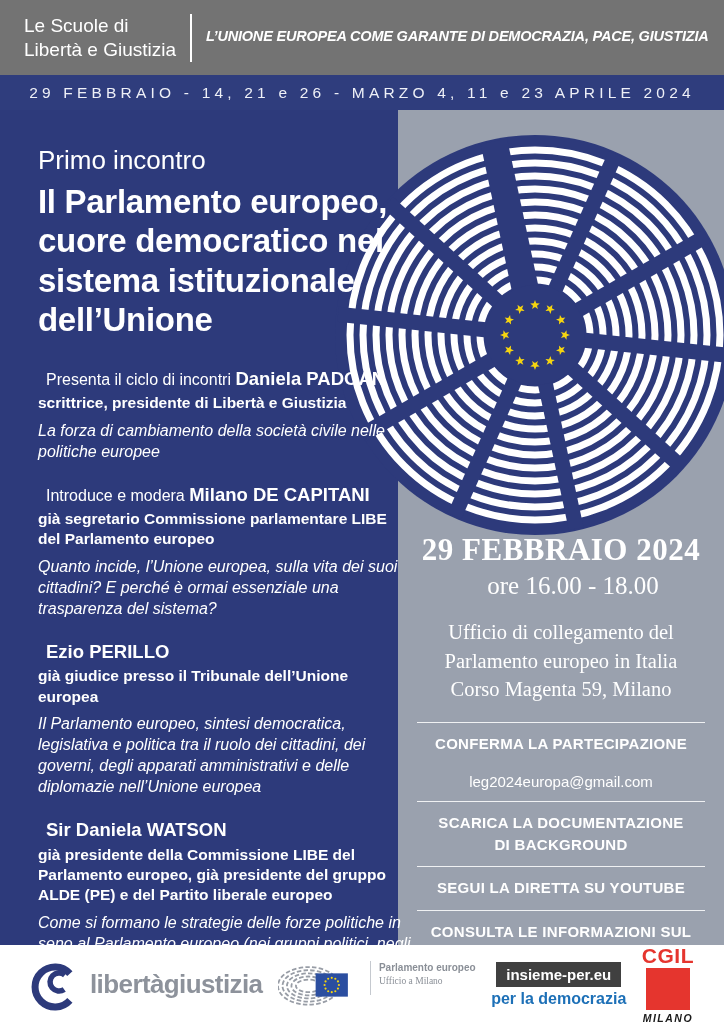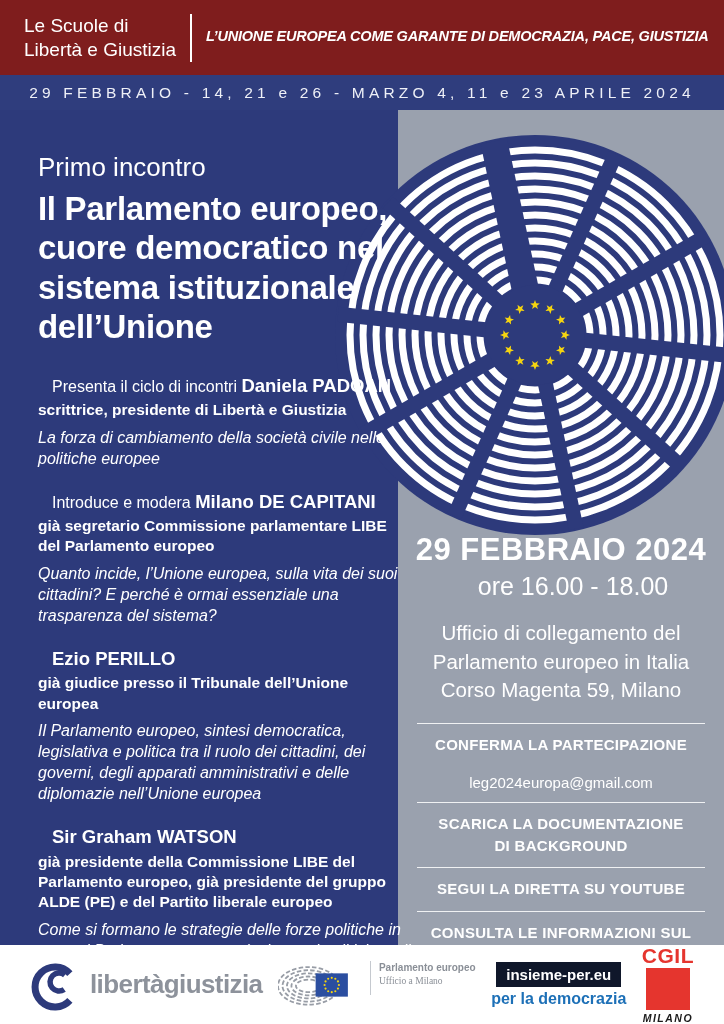--- a/index.html
+++ b/index.html
@@ -1,54 +1,54 @@
 <!DOCTYPE html>
 <html><head>
 <meta charset="utf-8">
 <style>
   html,body{margin:0;padding:0;}
   body{width:724px;height:1024px;overflow:hidden;background:#fff;
        font-family:"Liberation Sans",sans-serif;}
   .page{position:relative;width:724px;height:1024px;overflow:hidden;}
 
   
-  .header{height:75px;background:#7f1d1d;display:flex;align-items:center;}
+  .header{height:75px;background:#737373;display:flex;align-items:center;}
   .brand{width:162px;padding-left:24px;color:#fff;font-size:19px;line-height:1.25;
          white-space:pre-line;font-weight:400;}
   .hdr-divider{width:2px;height:48px;background:#fff;margin:0 14px 0 4px;}
   .hdr-right{flex:1;padding-right:10px;color:#fff;font-style:italic;}
   .hdr-title{font-size:14.5px;font-weight:700;letter-spacing:-0.2px;margin-bottom:3px;}
   .hdr-sub{font-size:12px;line-height:1.32;white-space:pre-line;}
 
   
   .datesbar{height:35px;background:#2f3d7d;color:#eef0f7;display:flex;
             align-items:center;justify-content:center;font-size:15.5px;
             letter-spacing:4.2px;font-weight:400;}
 
   
   .main{position:relative;height:835px;overflow:hidden;}
   .bg-left{position:absolute;left:0;top:0;width:398px;height:835px;background:#2d3a7b;}
   .bg-right{position:absolute;left:398px;top:0;width:326px;height:835px;background:#9aa1ae;}
   .hemicycle{position:absolute;left:330px;top:20px;z-index:1;}
 
-  .col-left{position:absolute;left:0;top:16px;width:470px;z-index:2;color:#fff;
+  .col-left{position:absolute;left:0;top:9px;width:470px;z-index:2;color:#fff;
             padding:26px 0 0 38px;box-sizing:border-box;}
   .kicker{font-size:26px;font-weight:400;margin:0 0 6px 0;}
   .ev-title{font-size:33px;font-weight:700;line-height:1.19;letter-spacing:-0.3px;
             white-space:pre-line;margin:0 0 28px 0;}
   .speakers{max-width:374px;}
   .speaker{margin-bottom:21px;}
-  .sp-line{font-size:16px;margin:0 0 2px 14px;line-height:1.3;}
+  .sp-line{font-size:16px;margin:0 0 2px 8px;line-height:1.3;}
   .sp-name{font-size:18.5px;font-weight:700;}
   .sp-role{font-size:15.5px;font-weight:700;line-height:1.32;margin:0 0 6px 0;}
   .sp-abstract{font-size:16px;font-style:italic;line-height:1.32;margin:0;}
 
   .col-right{position:absolute;left:398px;top:0;width:326px;height:835px;z-index:2;
              color:#fff;text-align:center;box-sizing:border-box;}
-  .meeting{margin-top:422px;}
+  .meeting{margin-top:422px;font-family:Liberation Serif, serif;}
   .m-date{font-size:31px;font-weight:700;letter-spacing:0.5px;}
   .m-time{font-size:25px;font-weight:400;margin-top:4px;padding-left:24px;}
   .m-venue{font-size:20.5px;line-height:1.4;margin-top:18px;white-space:pre-line;}
 
   .cta{width:288px;margin:18px auto 0;}
   .cta-item{border-top:1.5px solid rgba(255,255,255,0.85);padding:10px 0 11px;}
   .cta-item:last-child{border-bottom:1.5px solid rgba(255,255,255,0.85);}
   .cta-title{font-size:15px;font-weight:700;letter-spacing:0.3px;line-height:1.45;
              white-space:pre-line;}
   .cta-detail{font-size:15px;font-weight:400;margin-top:18px;}
@@ -57,21 +57,21 @@
   .footer{height:79px;background:#fff;display:flex;align-items:center;
           justify-content:space-between;padding:0 30px;box-sizing:border-box;}
   .lg-logo{display:flex;align-items:center;}
   .lg-text{font-size:26px;font-weight:600;color:#8d929b;letter-spacing:-0.6px;margin-left:8px;}
   .ep-logo{display:flex;align-items:flex-start;}
   .ep-divider{width:1px;height:34px;background:#c5c9cf;margin:0 8px 0 6px;}
   .ep-text{color:#8a8f97;line-height:1.4;text-align:left;}
   .ep-l1{font-size:10px;font-weight:700;}
   .ep-l2{font-size:9.5px;font-family:Liberation Serif, serif;}
   .insieme{text-align:center;}
-  .insieme-badge{display:inline-block;background:#0f172a;color:#fff;font-weight:700;
+  .insieme-badge{display:inline-block;background:#404040;color:#fff;font-weight:700;
                  font-size:15px;padding:4px 10px;}
   .insieme-tag{color:#1d70b7;font-weight:700;font-size:16px;margin-top:3px;}
   .cgil{display:flex;flex-direction:column;align-items:center;line-height:1;text-align:right;}
   .cgil-word{color:#e5352e;font-size:21px;font-weight:800;letter-spacing:0.5px;}
   .cgil-box{width:44px;height:42px;background:#e5352e;margin:2px 0 3px;}
   .cgil-city{color:#1a1a1a;font-size:10.5px;font-weight:700;letter-spacing:1.5px;font-style:italic;}
 </style>
 </head>
 <body>
 
@@ -153,21 +153,21 @@
           <p class="sp-line"><span>Introduce e modera </span><span class="sp-name">Milano DE CAPITANI</span></p>
           <div class="sp-role">già segretario Commissione parlamentare LIBE del Parlamento europeo</div>
           <p class="sp-abstract">Quanto incide, l’Unione europea, sulla vita dei suoi cittadini? E perché è ormai essenziale una trasparenza del sistema?</p>
         </div>
         <div class="speaker">
           <p class="sp-line"><span class="sp-name">Ezio PERILLO</span></p>
           <div class="sp-role">già giudice presso il Tribunale dell’Unione europea</div>
           <p class="sp-abstract">Il Parlamento europeo, sintesi democratica, legislativa e politica tra il ruolo dei cittadini, dei governi, degli apparati amministrativi e delle diplomazie nell’Unione europea</p>
         </div>
         <div class="speaker">
-          <p class="sp-line"><span class="sp-name">Sir Graham WATSON</span></p>
+          <p class="sp-line"><span class="sp-name">Sir Daniela WATSON</span></p>
           <div class="sp-role">già presidente della Commissione LIBE del Parlamento europeo, già presidente del gruppo ALDE (PE) e del Partito liberale europeo</div>
           <p class="sp-abstract">Come si formano le strategie delle forze politiche in seno al Parlamento europeo (nei gruppi politici, negli organi parlamentari e nei partiti politici europei)?</p>
         </div>
       </div>
     </div>
 
     <div class="col-right">
       <div class="meeting">
         <div class="m-date">29 FEBBRAIO 2024</div>
         <div class="m-time">ore 16.00 - 18.00</div>

